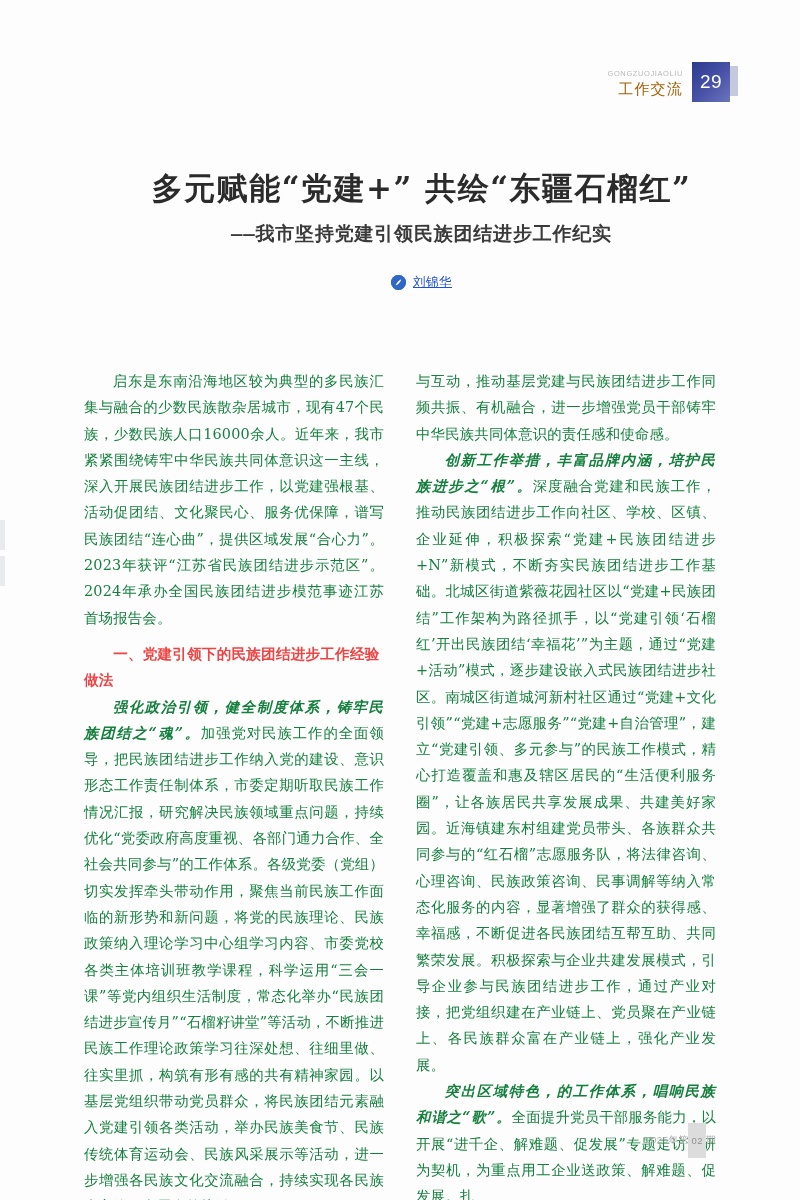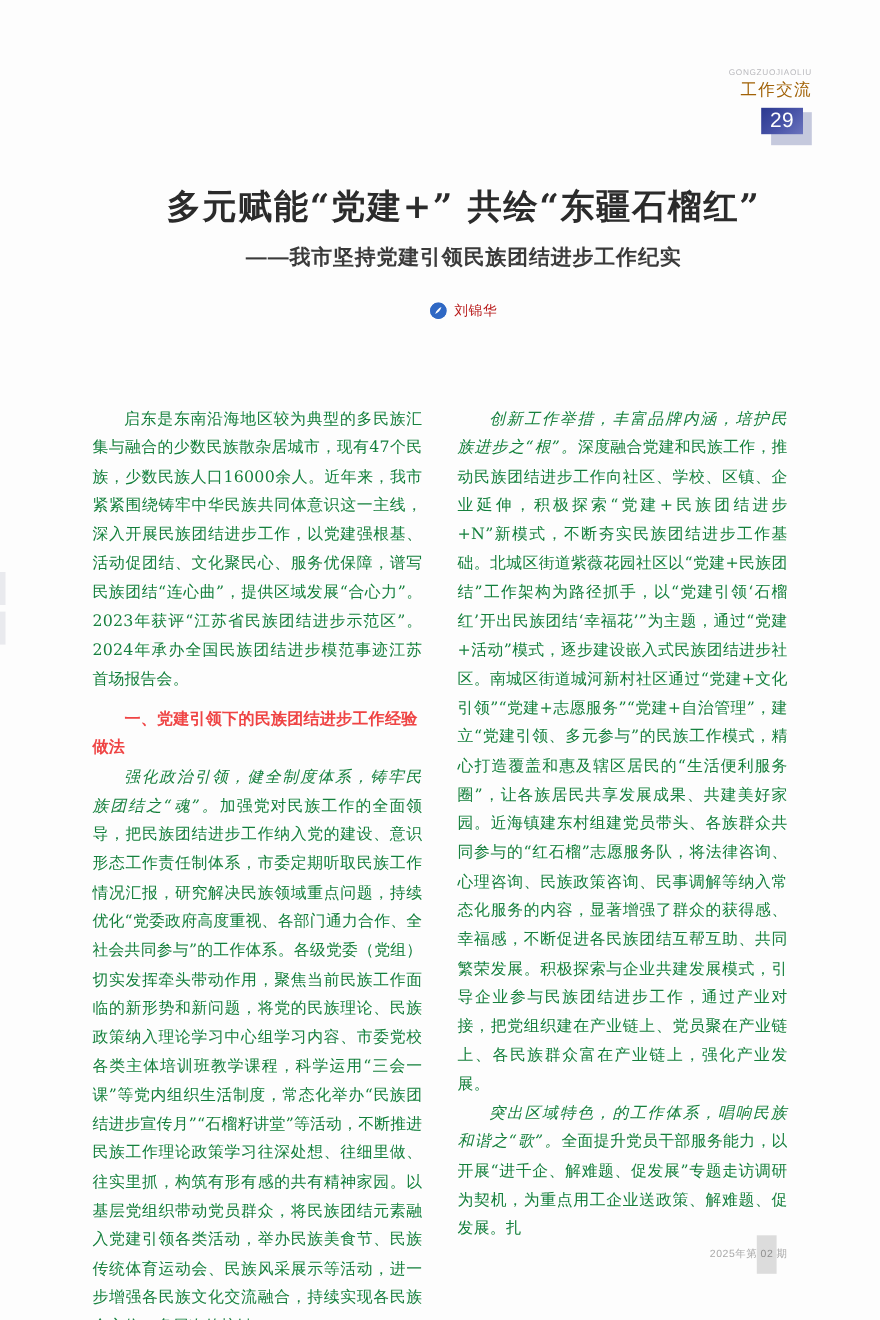--- a/index.html
+++ b/index.html
@@ -23,21 +23,20 @@
   }
 
   
   .header {
     position: absolute;
     top: 62px;
     right: 62px;
     display: flex;
     align-items: flex-end;
     gap: 9px;
-    flex-direction: column;
   }
   .header-text {
     display: flex;
     flex-direction: column;
     align-items: flex-end;
     line-height: 1;
   }
   .header-pinyin {
     font-family: "Liberation Sans", sans-serif;
     font-size: 7.5px;
@@ -64,21 +63,21 @@
     top: 4px;
     width: 37px;
     height: 30px;
     background: #c5c9dd;
   }
   .pagenum-box {
     position: absolute;
     left: 0;
     top: 0;
     width: 38px;
-    height: 24px;
+    height: 40px;
     background: linear-gradient(135deg, #2b3990 0%, #4954a8 55%, #6b74bd 100%);
     display: flex;
     align-items: center;
     justify-content: center;
   }
   .pagenum-box span {
     font-family: "Liberation Sans", sans-serif;
     font-size: 19px;
     color: #ffffff;
     font-weight: 400;
@@ -97,21 +96,21 @@
   .main-title {
     font-family: "DejaVu Serif", "Liberation Serif", serif;
     font-size: 31px;
     font-weight: bold;
     letter-spacing: 1.5px;
     color: #2b2b2b;
     line-height: 1.3;
     margin: 0;
   }
   .sub-title {
-    font-family: Liberation Sans, sans-serif;
+    font-family: Liberation Mono, monospace;
     font-size: 19px;
     font-weight: bold;
     letter-spacing: 0.8px;
     color: #3a3a3a;
     line-height: 1.4;
     margin: 14px 0 0 0;
   }
   .byline {
     margin-top: 25px;
     display: flex;
@@ -125,22 +124,23 @@
     border-radius: 50%;
     background: #2f68c4;
     display: inline-flex;
     align-items: center;
     justify-content: center;
   }
   .byline-icon svg { display: block; }
   .byline-name {
     font-family: "Liberation Sans", sans-serif;
     font-size: 12.5px;
-    color: #b91c1c;
+    color: #1d4ed8;
     letter-spacing: 0.5px;
+    text-decoration: underline;
   }
 
   
   .columns {
     position: absolute;
     top: 368px;
     left: 84px;
     right: 84px;
     display: flex;
     gap: 32px;
@@ -155,21 +155,21 @@
     line-height: 26.3px;
     text-align: justify;
     text-justify: inter-ideograph;
     text-indent: 2em;
     letter-spacing: 0.2px;
     color: #15803d;
     font-family: "DejaVu Serif", "Liberation Serif", serif;
   }
   .kai {
     font-family: "DejaVu Serif", "Liberation Serif", serif;
-    font-weight: normal;
+    font-weight: bold;
     font-style: italic;
     letter-spacing: 1px;
   }
   h2.section-heading {
     margin: 10px 0 0 0;
     font-size: 14.6px;
     line-height: 26.3px;
     font-weight: bold;
     text-indent: 2em;
     letter-spacing: 0.2px;
@@ -242,20 +242,21 @@
 
   <div class="columns">
 
     <div class="col">
       <p class="para">启东是东南沿海地区较为典型的多民族汇集与融合的少数民族散杂居城市，现有47个民族，少数民族人口16000余人。近年来，我市紧紧围绕铸牢中华民族共同体意识这一主线，深入开展民族团结进步工作，以党建强根基、活动促团结、文化聚民心、服务优保障，谱写民族团结“连心曲”，提供区域发展“合心力”。2023年获评“江苏省民族团结进步示范区”。2024年承办全国民族团结进步模范事迹江苏首场报告会。</p>
       <h2 class="section-heading">一、党建引领下的民族团结进步工作经验做法</h2>
       <p class="para"><span class="kai">强化政治引领，健全制度体系，铸牢民族团结之“魂”。</span><span>加强党对民族工作的全面领导，把民族团结进步工作纳入党的建设、意识形态工作责任制体系，市委定期听取民族工作情况汇报，研究解决民族领域重点问题，持续优化“党委政府高度重视、各部门通力合作、全社会共同参与”的工作体系。各级党委（党组）切实发挥牵头带动作用，聚焦当前民族工作面临的新形势和新问题，将党的民族理论、民族政策纳入理论学习中心组学习内容、市委党校各类主体培训班教学课程，科学运用“三会一课”等党内组织生活制度，常态化举办“民族团结进步宣传月”“石榴籽讲堂”等活动，不断推进民族工作理论政策学习往深处想、往细里做、往实里抓，构筑有形有感的共有精神家园。以基层党组织带动党员群众，将民族团结元素融入党建引领各类活动，举办民族美食节、民族传统体育运动会、民族风采展示等活动，进一步增强各民族文化交流融合，持续实现各民族全方位、多层次的接触</span></p>
     </div>
 
     <div class="col">
+      <p class="para" style="text-indent:0">与互动，推动基层党建与民族团结进步工作同频共振、有机融合，进一步增强党员干部铸牢中华民族共同体意识的责任感和使命感。</p>
       <p class="para"><span class="kai">创新工作举措，丰富品牌内涵，培护民族进步之“根”。</span><span>深度融合党建和民族工作，推动民族团结进步工作向社区、学校、区镇、企业延伸，积极探索“党建+民族团结进步+N”新模式，不断夯实民族团结进步工作基础。北城区街道紫薇花园社区以“党建+民族团结”工作架构为路径抓手，以“党建引领‘石榴红’开出民族团结‘幸福花’”为主题，通过“党建+活动”模式，逐步建设嵌入式民族团结进步社区。南城区街道城河新村社区通过“党建+文化引领”“党建+志愿服务”“党建+自治管理”，建立“党建引领、多元参与”的民族工作模式，精心打造覆盖和惠及辖区居民的“生活便利服务圈”，让各族居民共享发展成果、共建美好家园。近海镇建东村组建党员带头、各族群众共同参与的“红石榴”志愿服务队，将法律咨询、心理咨询、民族政策咨询、民事调解等纳入常态化服务的内容，显著增强了群众的获得感、幸福感，不断促进各民族团结互帮互助、共同繁荣发展。积极探索与企业共建发展模式，引导企业参与民族团结进步工作，通过产业对接，把党组织建在产业链上、党员聚在产业链上、各民族群众富在产业链上，强化产业发展。</span></p>
       <p class="para"><span class="kai">突出区域特色，的工作体系，唱响民族和谐之“歌”。</span><span>全面提升党员干部服务能力，以开展“进千企、解难题、促发展”专题走访调研为契机，为重点用工企业送政策、解难题、促发展。扎</span></p>
     </div>
 
   </div>
 
   <div class="footer">
     <span>2025年</span>
     <span>第</span>
     <span class="footer-issue">02</span>

